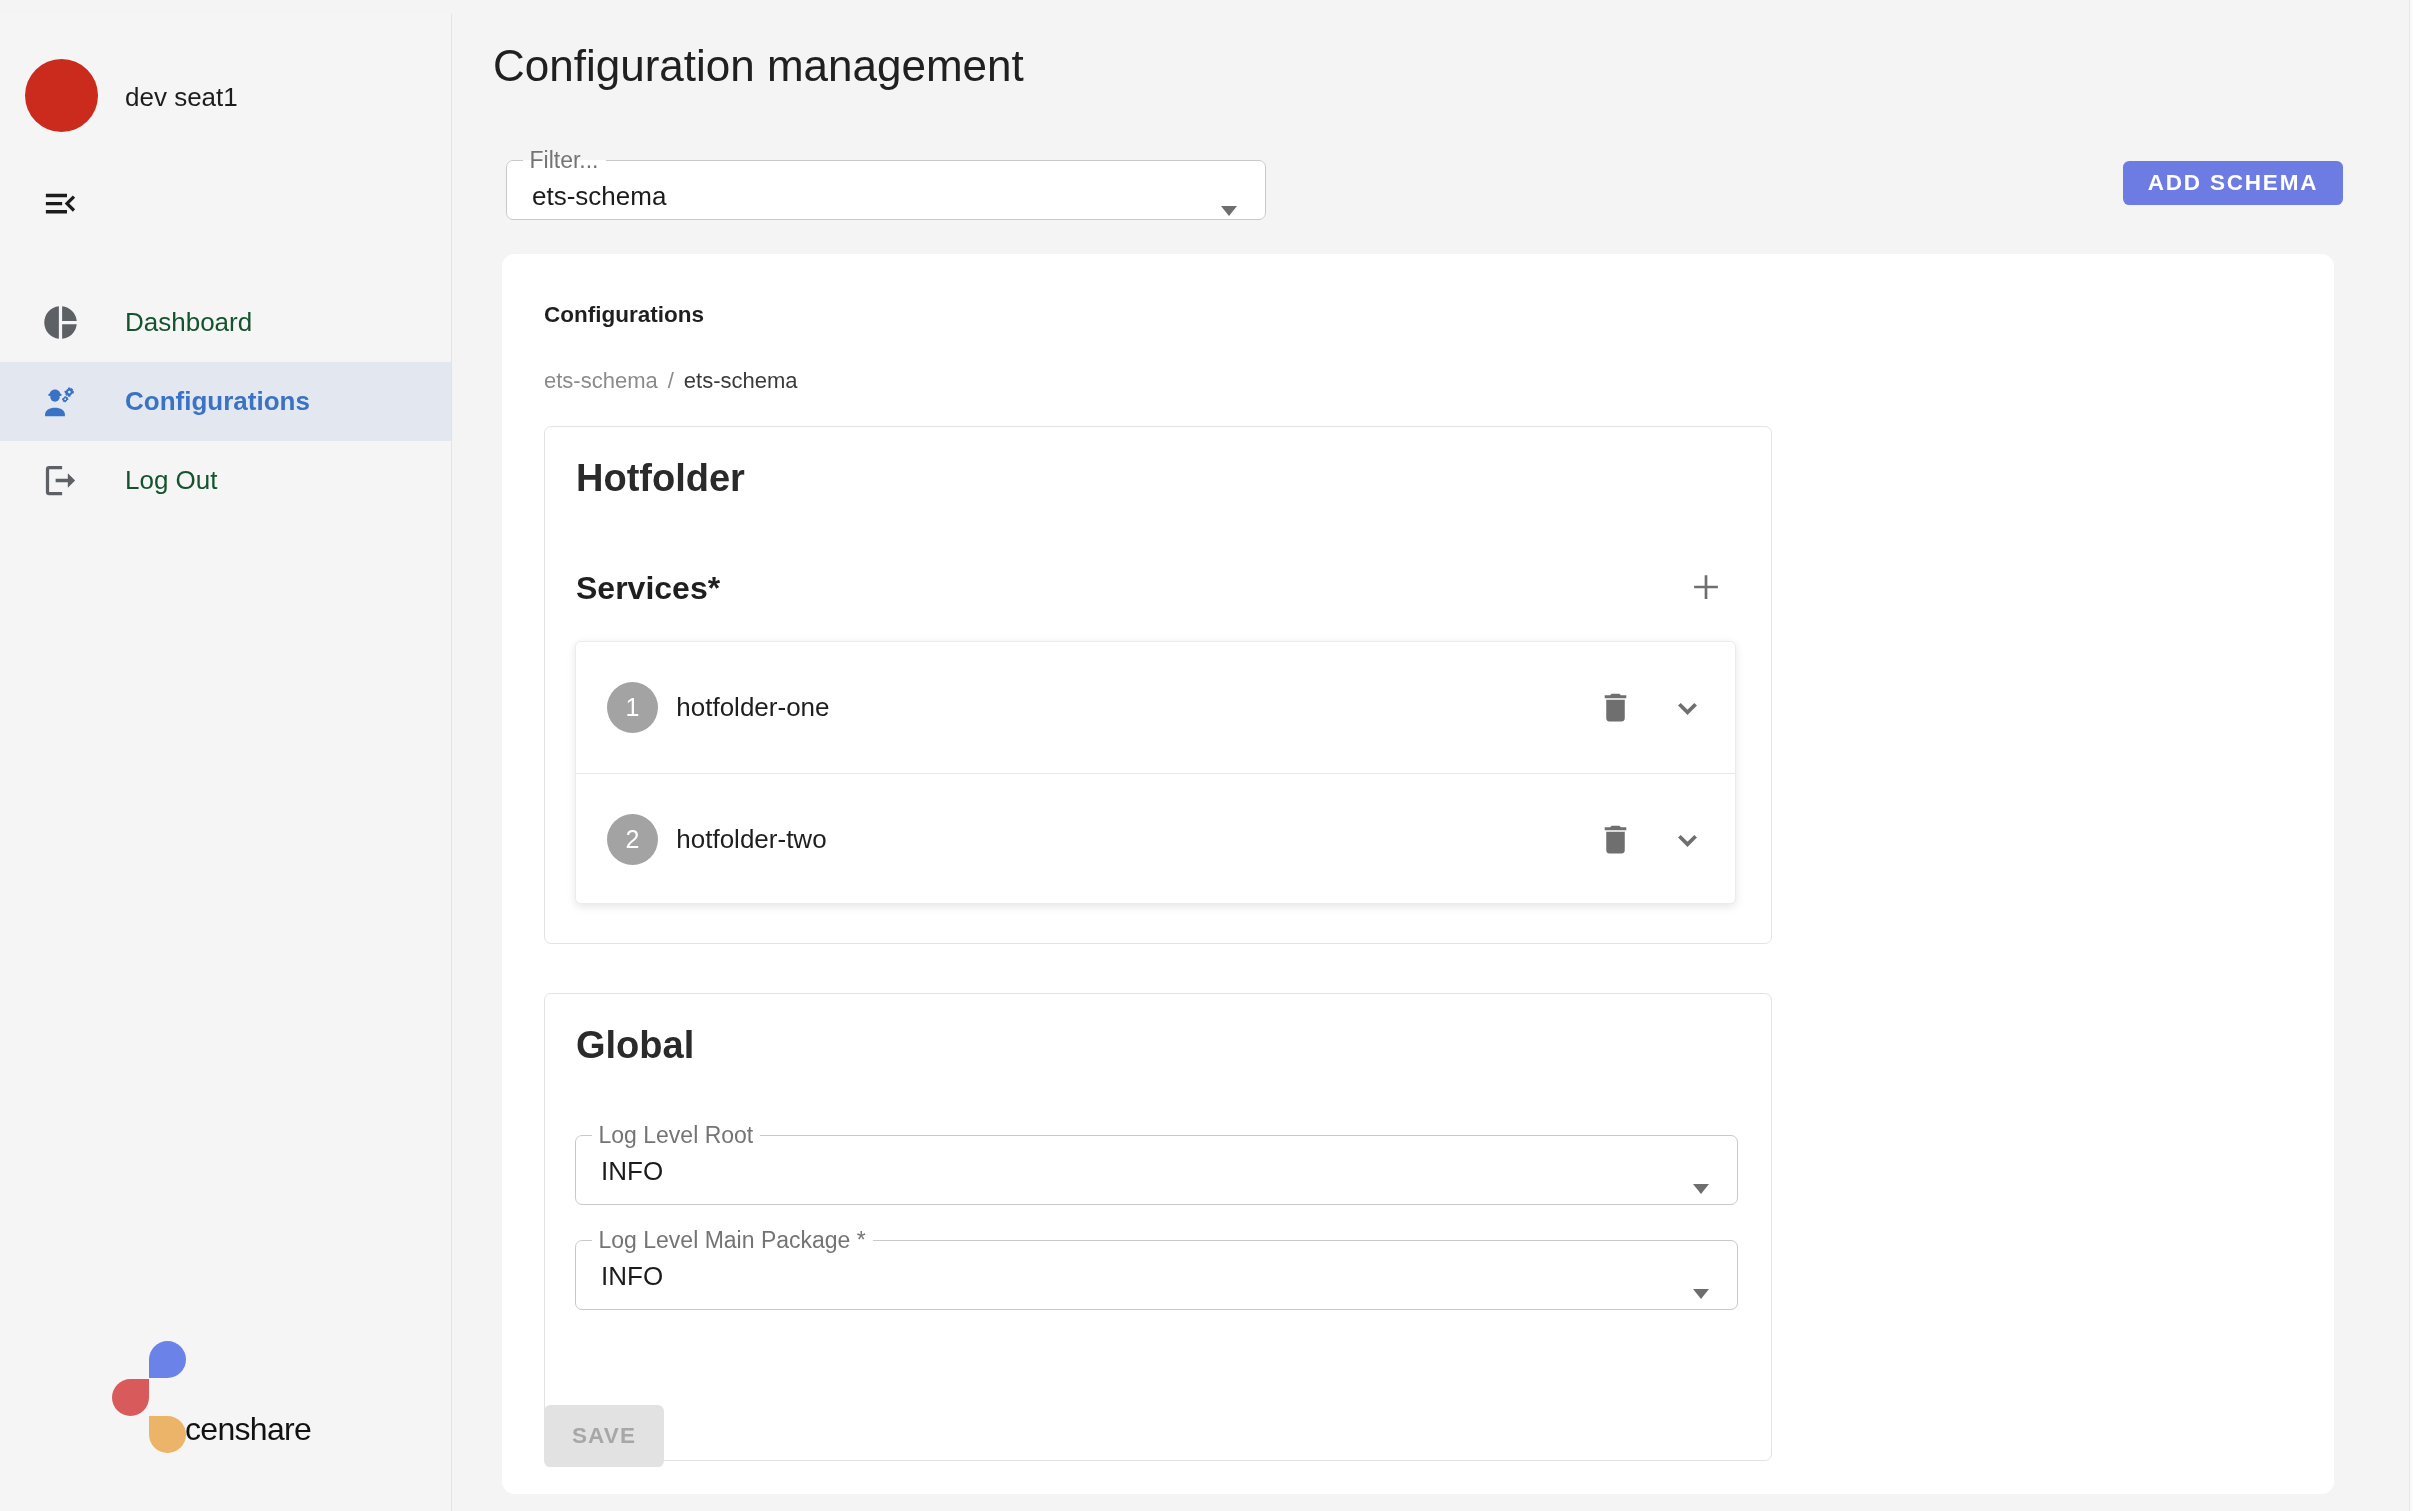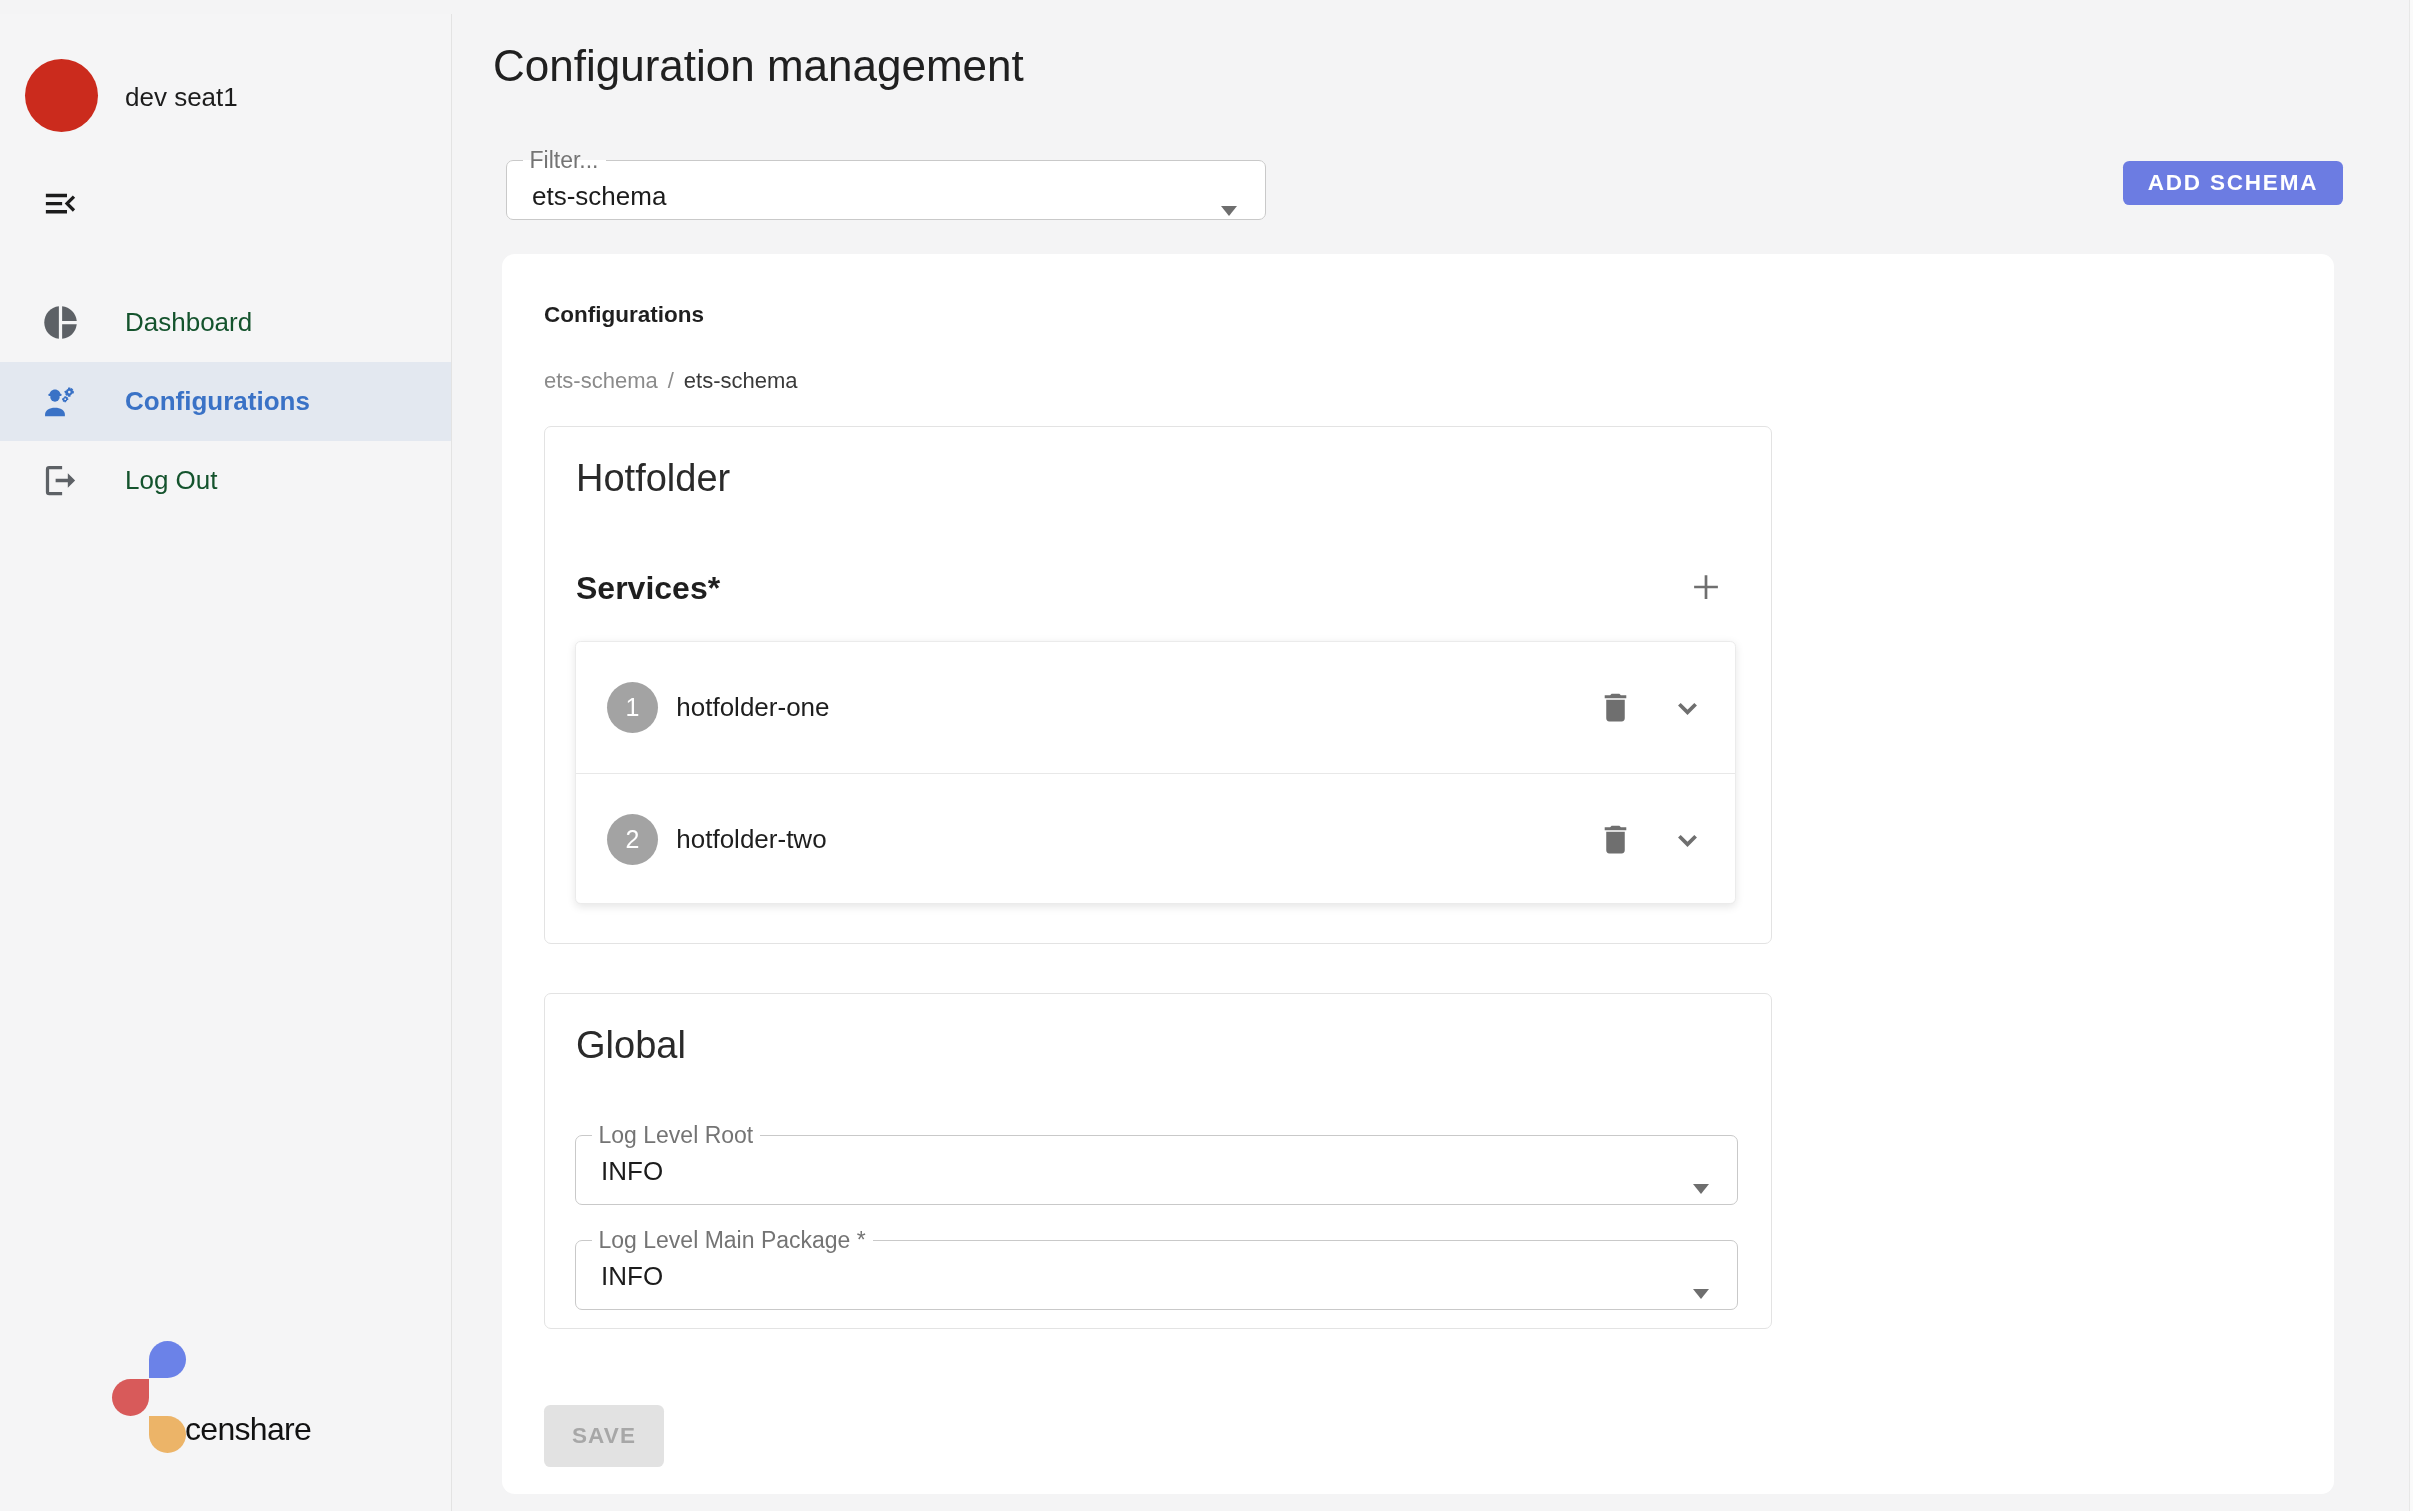--- a/index.html
+++ b/index.html
@@ -43,22 +43,22 @@
   
   .panel{position:absolute;left:502px;top:254px;width:1832px;height:1240px;background:#ffffff;border-radius:12.7px;}
   .crumb-label{position:absolute;left:42px;top:48px;font-size:22.5px;font-weight:bold;color:#1f1f1f;}
   .breadcrumb{position:absolute;left:42px;top:114px;font-size:22px;}
   .breadcrumb .crumb-link{color:#8b8b8b;cursor:pointer;}
   .breadcrumb .crumb-sep{color:#8b8b8b;padding:0 10px;}
   .breadcrumb .crumb-current{color:#3a3a3a;}
 
   .card{position:absolute;left:42px;width:1228px;background:#ffffff;border:1.4px solid #e3e3e3;border-radius:7px;box-sizing:border-box;}
   .card-hotfolder{top:172px;height:518px;}
-  .card-global{top:739px;height:336px;}
-  .card-title{position:absolute;left:31px;top:30px;font-size:38px;color:#2a2a2a;}
+  .card-global{top:739px;height:468px;}
+  .card-title{position:absolute;left:31px;top:30px;font-size:38px;color:#2a2a2a;font-weight:bold;}
 
   .services-header{position:absolute;left:31px;top:143px;font-size:32px;font-weight:bold;color:#1f1f1f;}
   .icon-plus{position:absolute;right:46px;top:141px;width:38px;height:38px;cursor:pointer;}
 
   .services-list{position:absolute;left:30px;top:214px;width:1161px;height:263px;background:#fff;
                  border:0.7px solid #ebebeb;border-radius:5.6px;box-shadow:0 2.8px 8.5px rgba(0,0,0,0.10);box-sizing:border-box;}
   .service-row{position:relative;height:131px;display:flex;align-items:center;}
   .service-row + .service-row{border-top:1.4px solid #e8e8e8;}
   .row-index{width:51px;height:51px;margin-left:31px;border-radius:50%;background:#a3a3a3;color:#ffffff;
              font-size:25px;display:flex;align-items:center;justify-content:center;flex:0 0 auto;}

